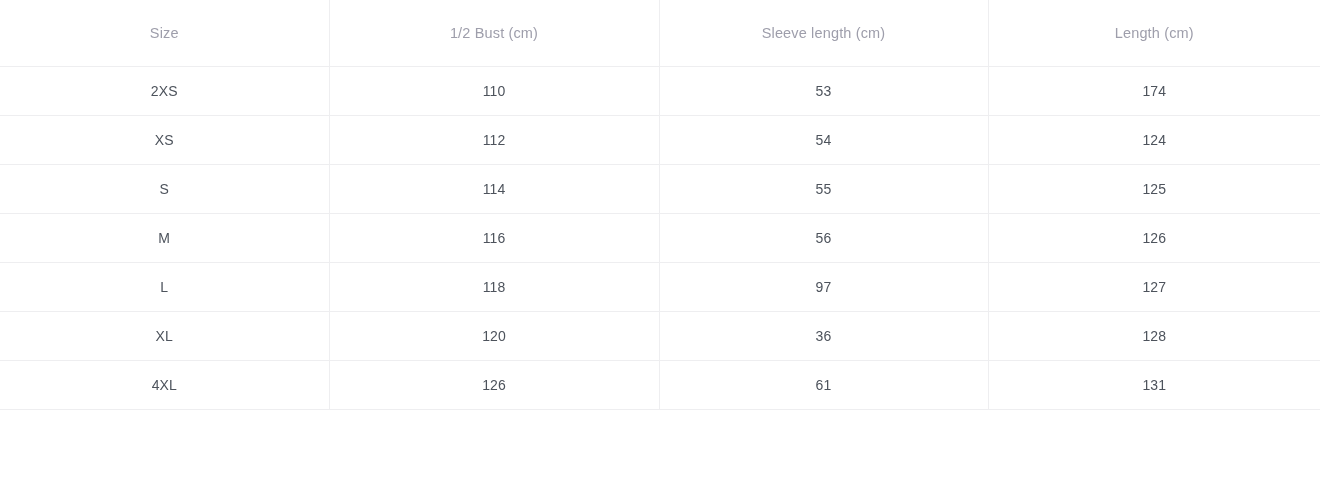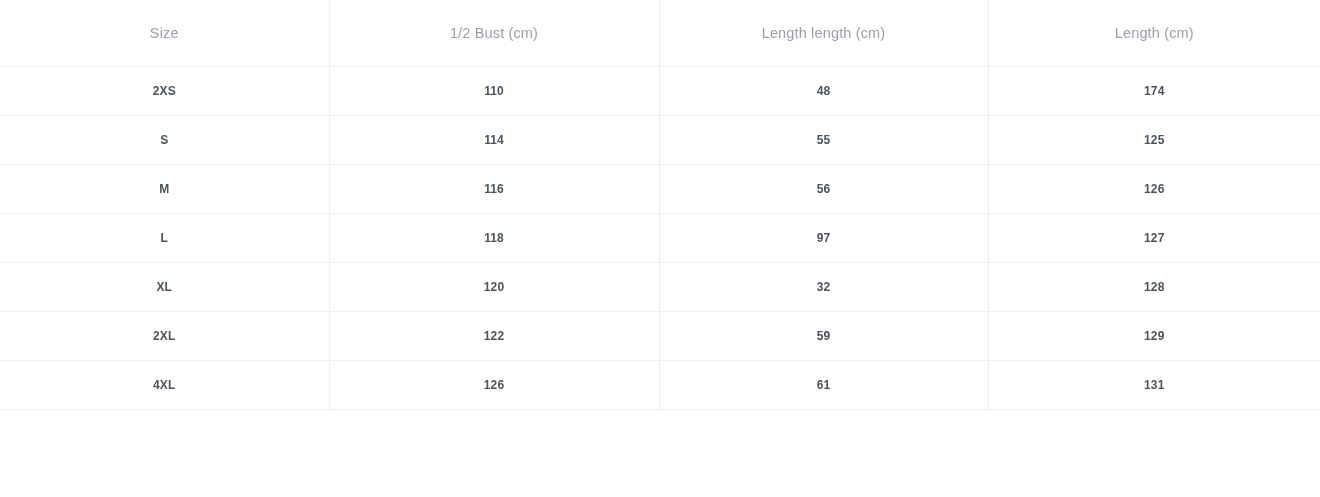--- a/index.html
+++ b/index.html
@@ -44,50 +44,56 @@
   .size-chart thead th {
     height: 66px;
     font-size: 14.5px;
     font-weight: 400;
     color: #9e9eab;
     letter-spacing: 0.15px;
   }
 
   .size-chart tbody td {
     height: 48px;
-    font-size: 12px;
-    font-weight: 700;
+    font-size: 14px;
+    font-weight: 400;
     color: #4d535c;
     letter-spacing: 0.1px;
   }
 </style>
 </head>
 <body>
 
 <table class="size-chart">
   <colgroup>
     <col class="c1">
       <col class="c2">
       <col class="c3">
       <col class="c4">
   </colgroup>
   <thead>
     <tr>
       <th>Size</th>
       <th>1/2 Bust (cm)</th>
-      <th>Length length (cm)</th>
+      <th>Sleeve length (cm)</th>
       <th>Length (cm)</th>
     </tr>
   </thead>
   <tbody id="chart-body">
       <tr>
         <td>2XS</td>
         <td>110</td>
-        <td>48</td>
+        <td>53</td>
         <td>174</td>
+      </tr>
+      <tr>
+        <td>XS</td>
+        <td>112</td>
+        <td>54</td>
+        <td>124</td>
       </tr>
       <tr>
         <td>S</td>
         <td>114</td>
         <td>55</td>
         <td>125</td>
       </tr>
       <tr>
         <td>M</td>
         <td>116</td>
@@ -96,28 +102,22 @@
       </tr>
       <tr>
         <td>L</td>
         <td>118</td>
         <td>97</td>
         <td>127</td>
       </tr>
       <tr>
         <td>XL</td>
         <td>120</td>
-        <td>32</td>
+        <td>36</td>
         <td>128</td>
-      </tr>
-      <tr>
-        <td>2XL</td>
-        <td>122</td>
-        <td>59</td>
-        <td>129</td>
       </tr>
       <tr>
         <td>4XL</td>
         <td>126</td>
         <td>61</td>
         <td>131</td>
       </tr>
     </tbody>
 </table>
 

